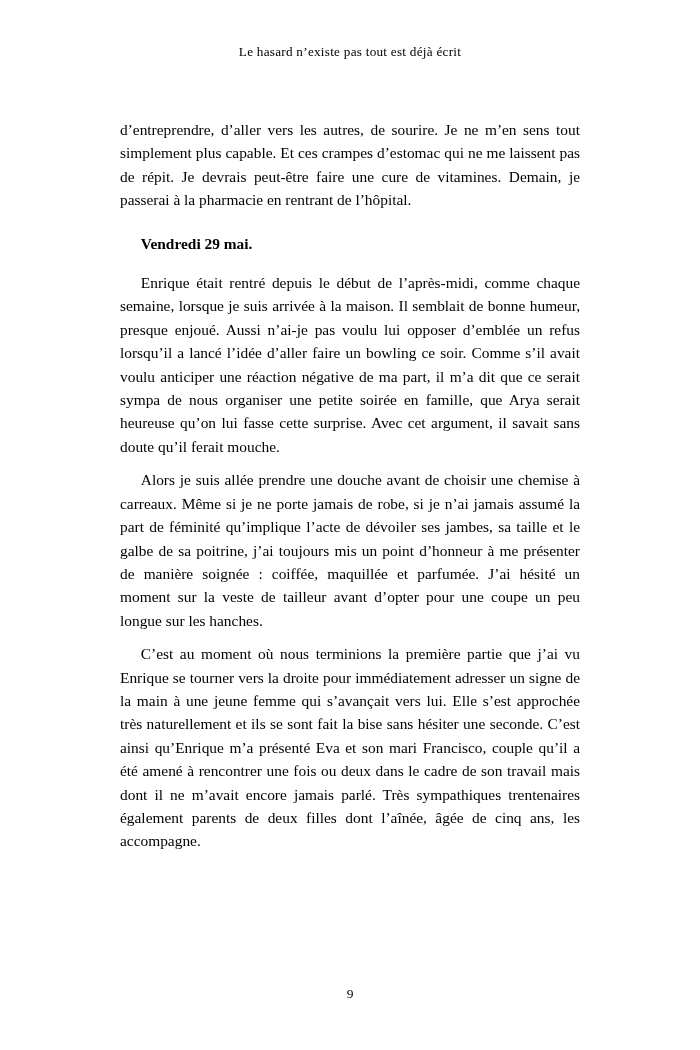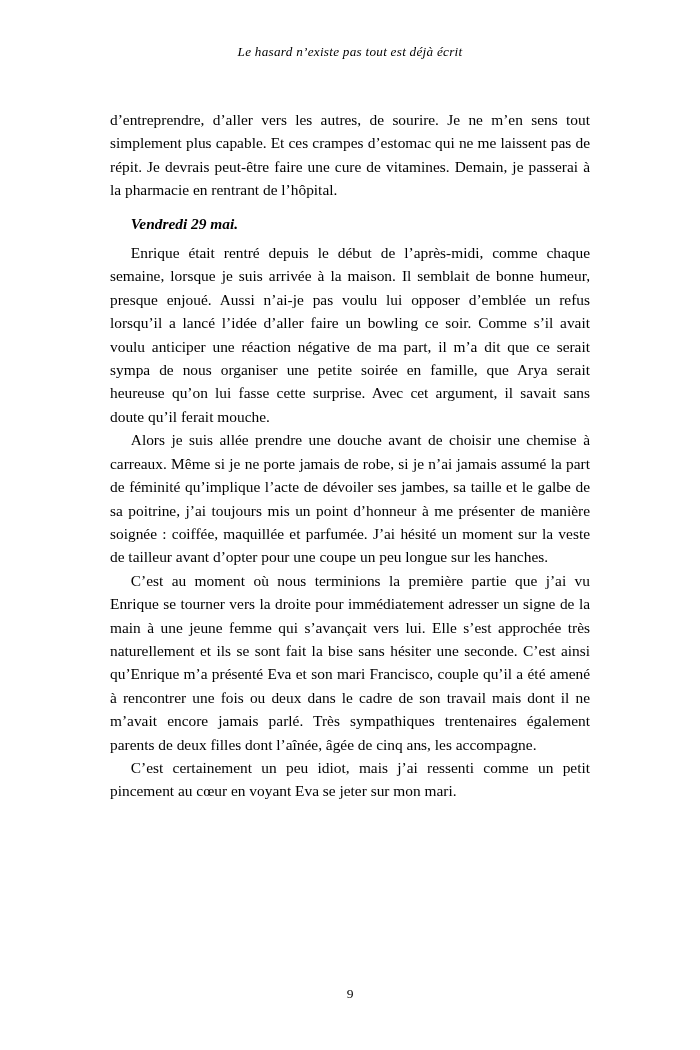--- a/index.html
+++ b/index.html
@@ -26,45 +26,43 @@
   }
   .running-head {
     position: absolute;
     top: 44px;
     left: 0;
     width: 700px;
     text-align: center;
     font-size: 13.2px;
     letter-spacing: 0.02em;
     font-family: "Liberation Serif", "DejaVu Serif", serif;
-    font-style: italic;
   }
   .body-text {
     position: absolute;
     top: 108px;
     left: 110px;
     width: 480px;
     font-size: 15.4px;
     line-height: 1.52;
     text-align: justify;
     text-justify: inter-word;
     hyphens: none;
   }
   .body-text p {
-    margin: 0;
+    margin: 10px;
     text-indent: 1.35em;
   }
   .body-text p.noindent {
     text-indent: 0;
   }
   .date-head {
     margin: 0;
     text-indent: 1.35em;
     font-weight: bold;
-    font-style: italic;
     padding-top: 10px;
     padding-bottom: 6px;
     font-size: 15.4px;
   }
   .folio {
     position: absolute;
     top: 986px;
     left: 0;
     width: 700px;
     text-align: center;
@@ -84,19 +82,18 @@
 
     <p class="date-head">Vendredi 29 mai.</p>
 
     <p>Enrique était rentré depuis le début de l’après-midi, comme chaque semaine, lorsque je suis arrivée à la maison. Il semblait de bonne humeur, presque enjoué. Aussi n’ai-je pas voulu lui opposer d’emblée un refus lorsqu’il a lancé l’idée d’aller faire un bowling ce soir. Comme s’il avait voulu anticiper une réaction négative de ma part, il m’a dit que ce serait sympa de nous organiser une petite soirée en famille, que Arya serait heureuse qu’on lui fasse cette surprise. Avec cet argument, il savait sans doute qu’il ferait mouche.</p>
 
     <p>Alors je suis allée prendre une douche avant de choisir une chemise à carreaux. Même si je ne porte jamais de robe, si je n’ai jamais assumé la part de féminité qu’implique l’acte de dévoiler ses jambes, sa taille et le galbe de sa poitrine, j’ai toujours mis un point d’honneur à me présenter de manière soignée : coiffée, maquillée et parfumée. J’ai hésité un moment sur la veste de tailleur avant d’opter pour une coupe un peu longue sur les hanches.</p>
 
 
     <p>C’est au moment où nous terminions la première partie que j’ai vu Enrique se tourner vers la droite pour immédiatement adresser un signe de la main à une jeune femme qui s’avançait vers lui. Elle s’est approchée très naturellement et ils se sont fait la bise sans hésiter une seconde. C’est ainsi qu’Enrique m’a présenté Eva et son mari Francisco, couple qu’il a été amené à rencontrer une fois ou deux dans le cadre de son travail mais dont il ne m’avait encore jamais parlé. Très sympathiques trentenaires également parents de deux filles dont l’aînée, âgée de cinq ans, les accompagne.</p>
 
-    <p>C’est certainement un peu idiot, mais j’ai ressenti comme un petit pincement au cœur en voyant Eva se jeter sur mon mari.</p>
 
   </div>
 
   <div class="folio">9</div>
 
 </div>
 
 </body></html>

